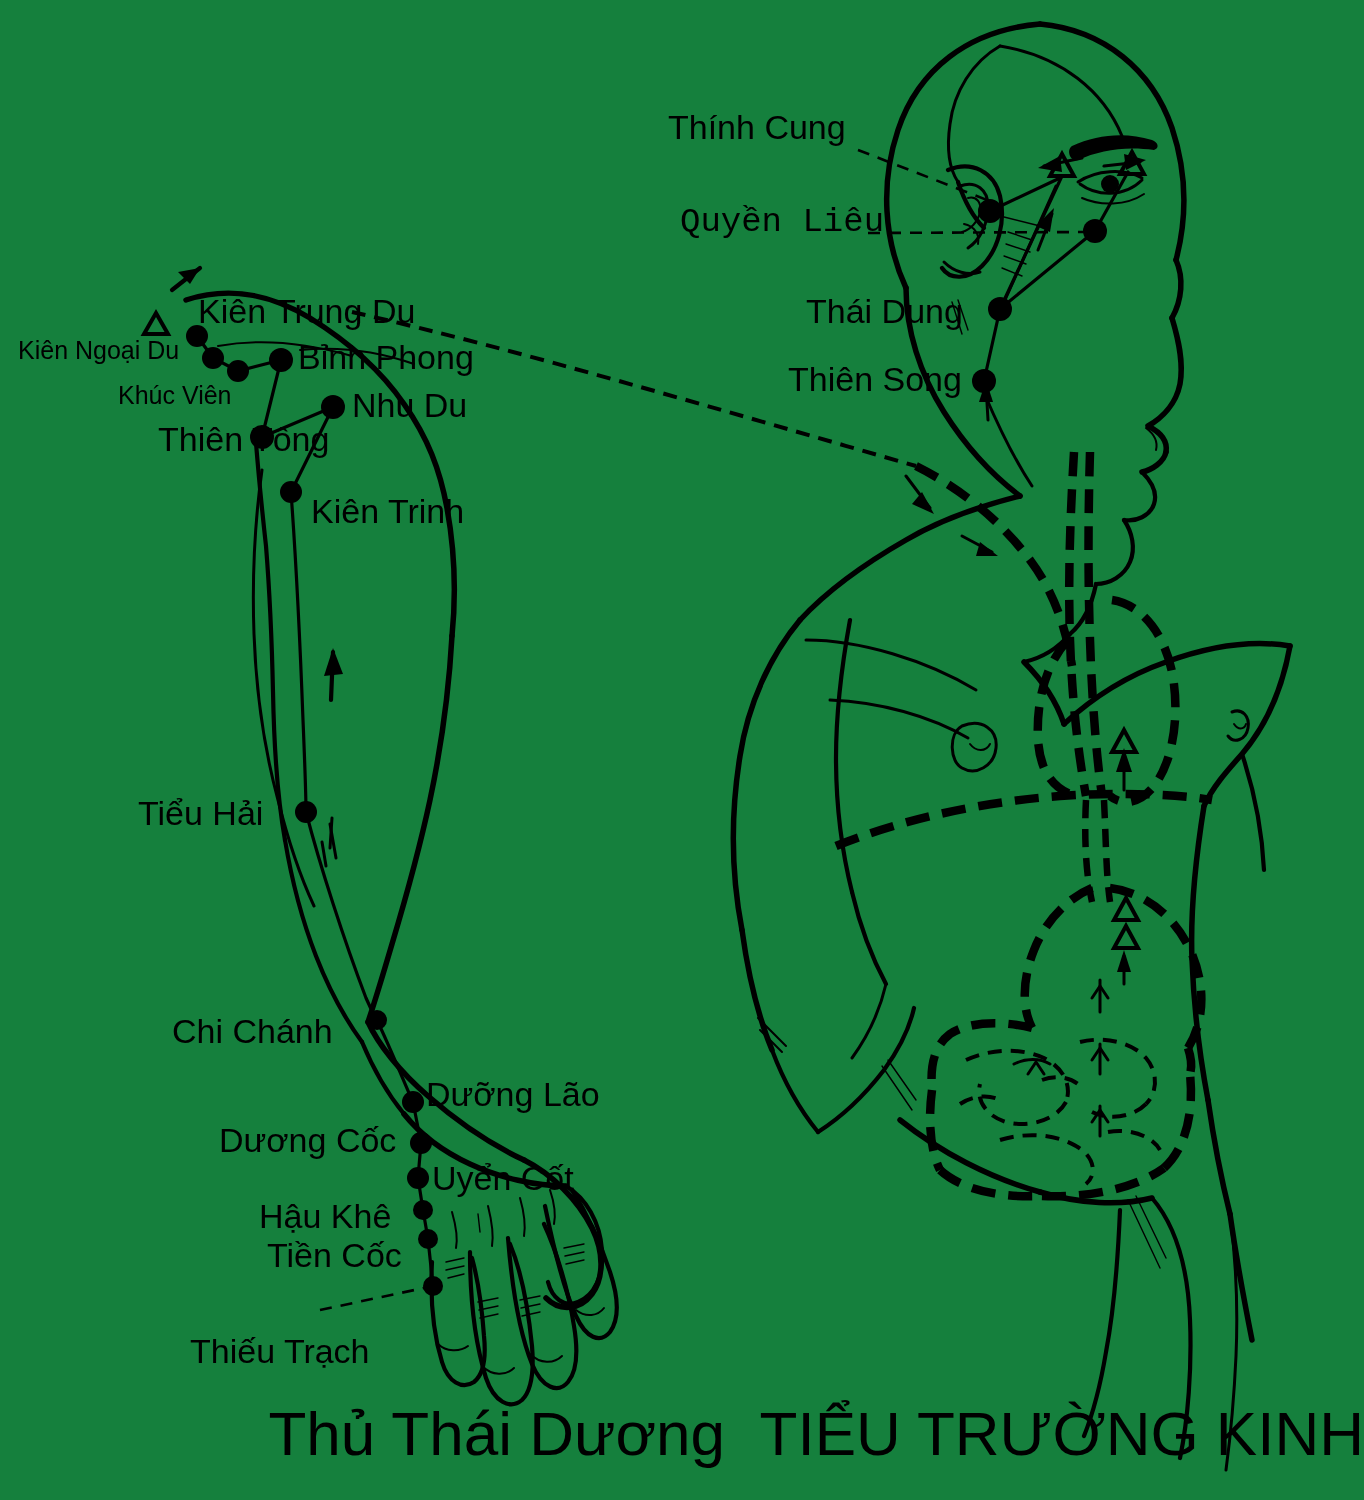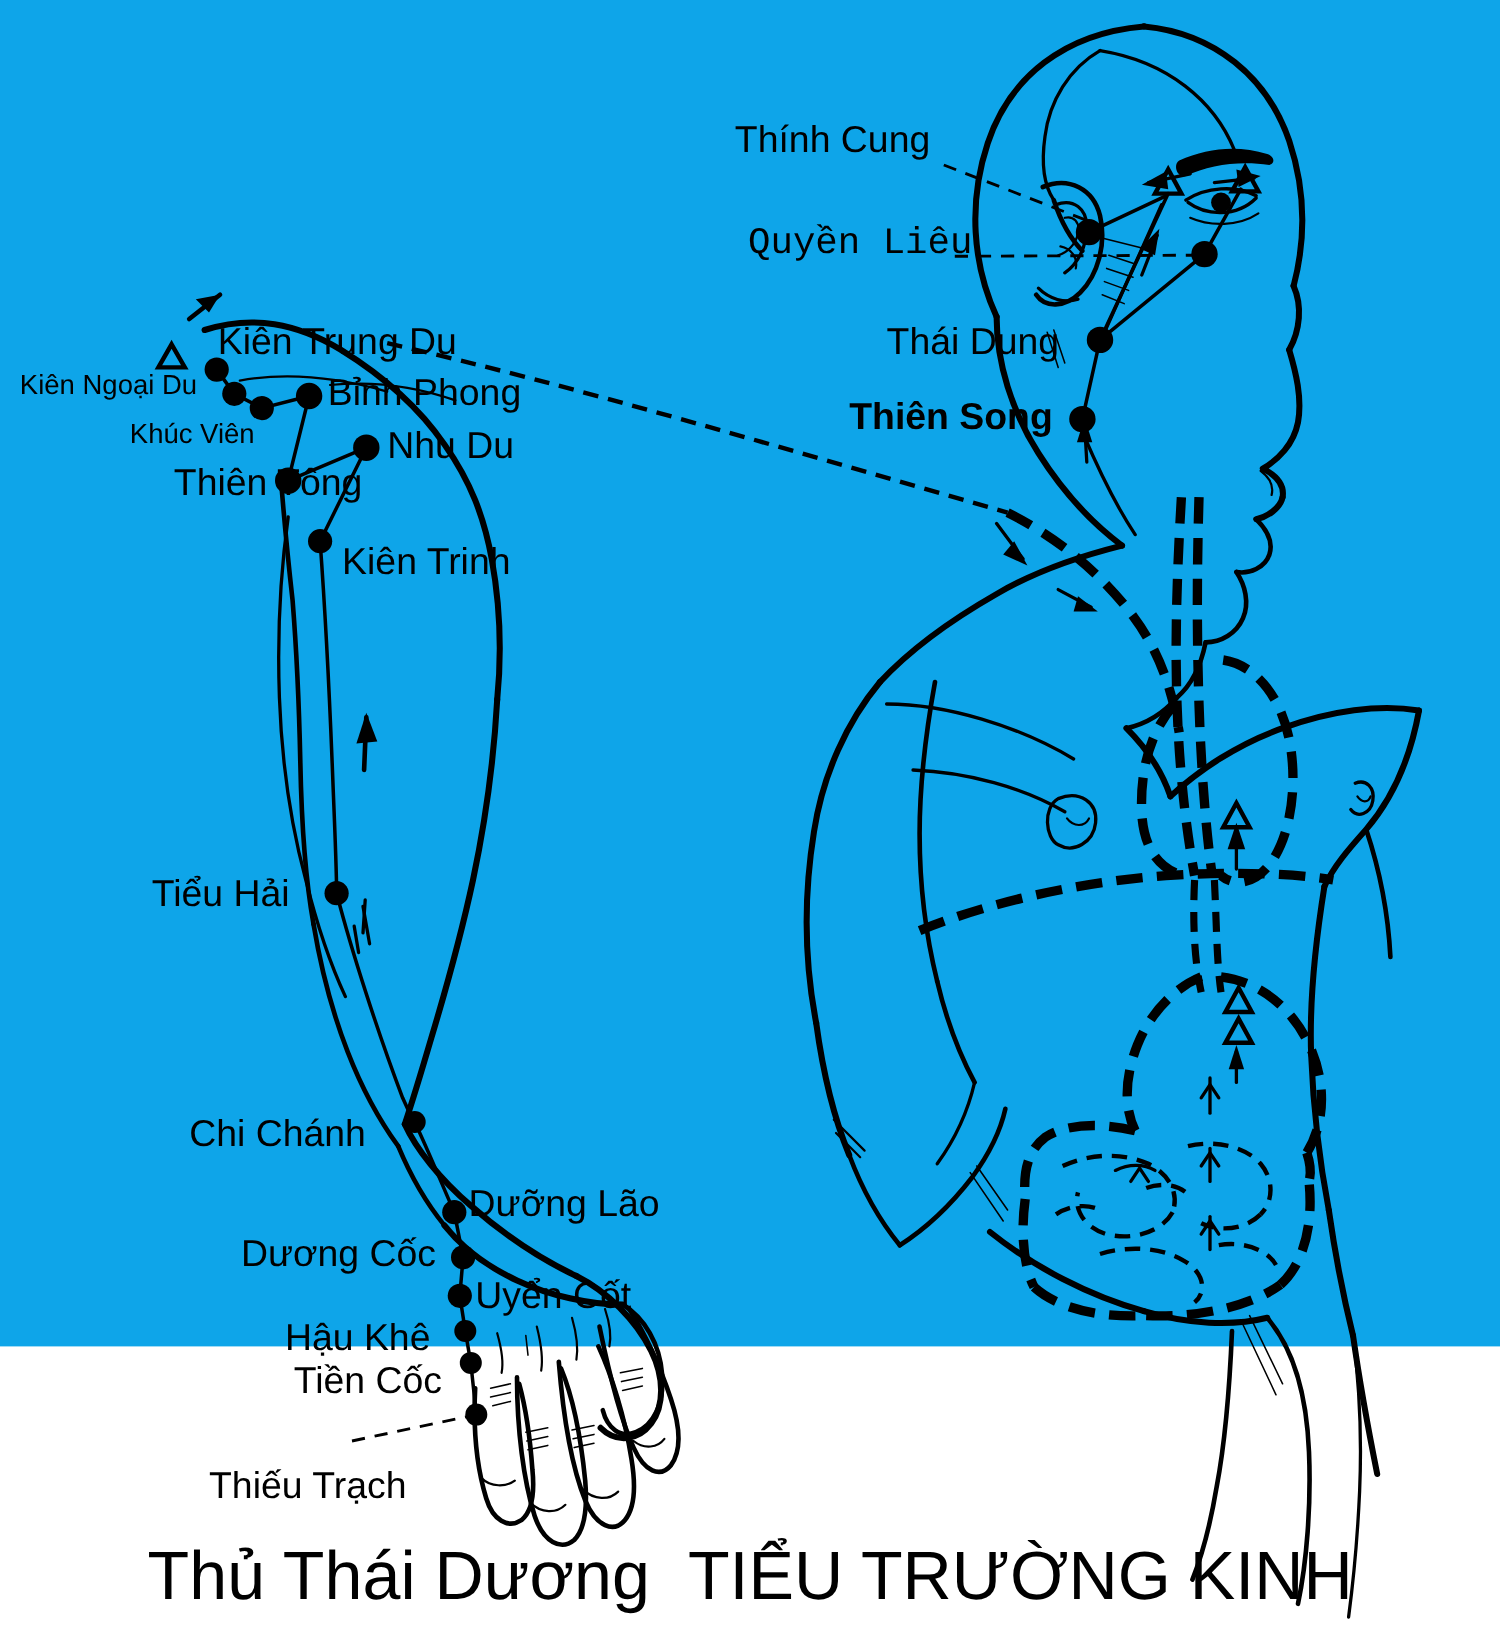--- a/index.html
+++ b/index.html
@@ -3,26 +3,26 @@
 <meta charset="utf-8">
 <style>
   html,body{margin:0;padding:0;background:#ffffff;}
   body{
     width:1364px;height:1500px;
     font-family:"Liberation Sans", sans-serif;
     color:#000;
     overflow:hidden;
     position:relative;
   }
-  #stage{position:absolute;left:0;top:0;width:1364px;height:1224px;background:#0ea5e9;}
+  #stage{position:absolute;left:0;top:0;width:1364px;height:1500px;background:#15803d;}
   svg.art{position:absolute;left:0;top:0;width:1364px;height:1500px;}
   .lbl{position:absolute;white-space:nowrap;color:#000;line-height:1.05;letter-spacing:0px;}
   .lbl.big{font-size:34px;}
   .lbl.small{font-size:25px;}
-  .title{position:absolute;left:0;top:1398px;width:1364px;text-align:center;
+  .title{position:absolute;left:0;top:1398px;width:1364px;text-align:right;
          font-size:62px;letter-spacing:0px;white-space:nowrap;}
   .title .part1{font-weight:400;}
   .title .part2{font-weight:400;}
 </style>
 </head>
 <body>
 
 <div id="stage">
 
   <svg class="art" viewBox="0 0 1364 1500">
@@ -362,21 +362,21 @@
     <path class="dashthin" d="M858,150 L1000,205"></path>
     <path class="dashthin" d="M868,233 L1086,232"></path>
   </svg>
 
   <div class="lbl big" style="left:668px;top:110px;">Thính Cung</div>
 
   <div class="lbl big" style="left:680px;top:205px;font-family:Liberation Mono, monospace;">Quyền Liêu</div>
 
   <div class="lbl big" style="left:806px;top:294px;">Thái Dung</div>
 
-  <div class="lbl big" style="left:772px;top:362px;font-weight:bold;">Thiên Song</div>
+  <div class="lbl big" style="left:788px;top:362px;">Thiên Song</div>
 
   <div class="lbl big" style="left:198px;top:294px;">Kiên Trung Du</div>
 
   <div class="lbl small" style="left:18px;top:337px;">Kiên Ngoại Du</div>
 
   <div class="lbl small" style="left:118px;top:382px;text-align:center;">Khúc Viên</div>
 
   <div class="lbl big" style="left:298px;top:340px;">Bỉnh Phong</div>
 
   <div class="lbl big" style="left:158px;top:422px;width:130px;text-align:center;">Thiên Tông</div>

